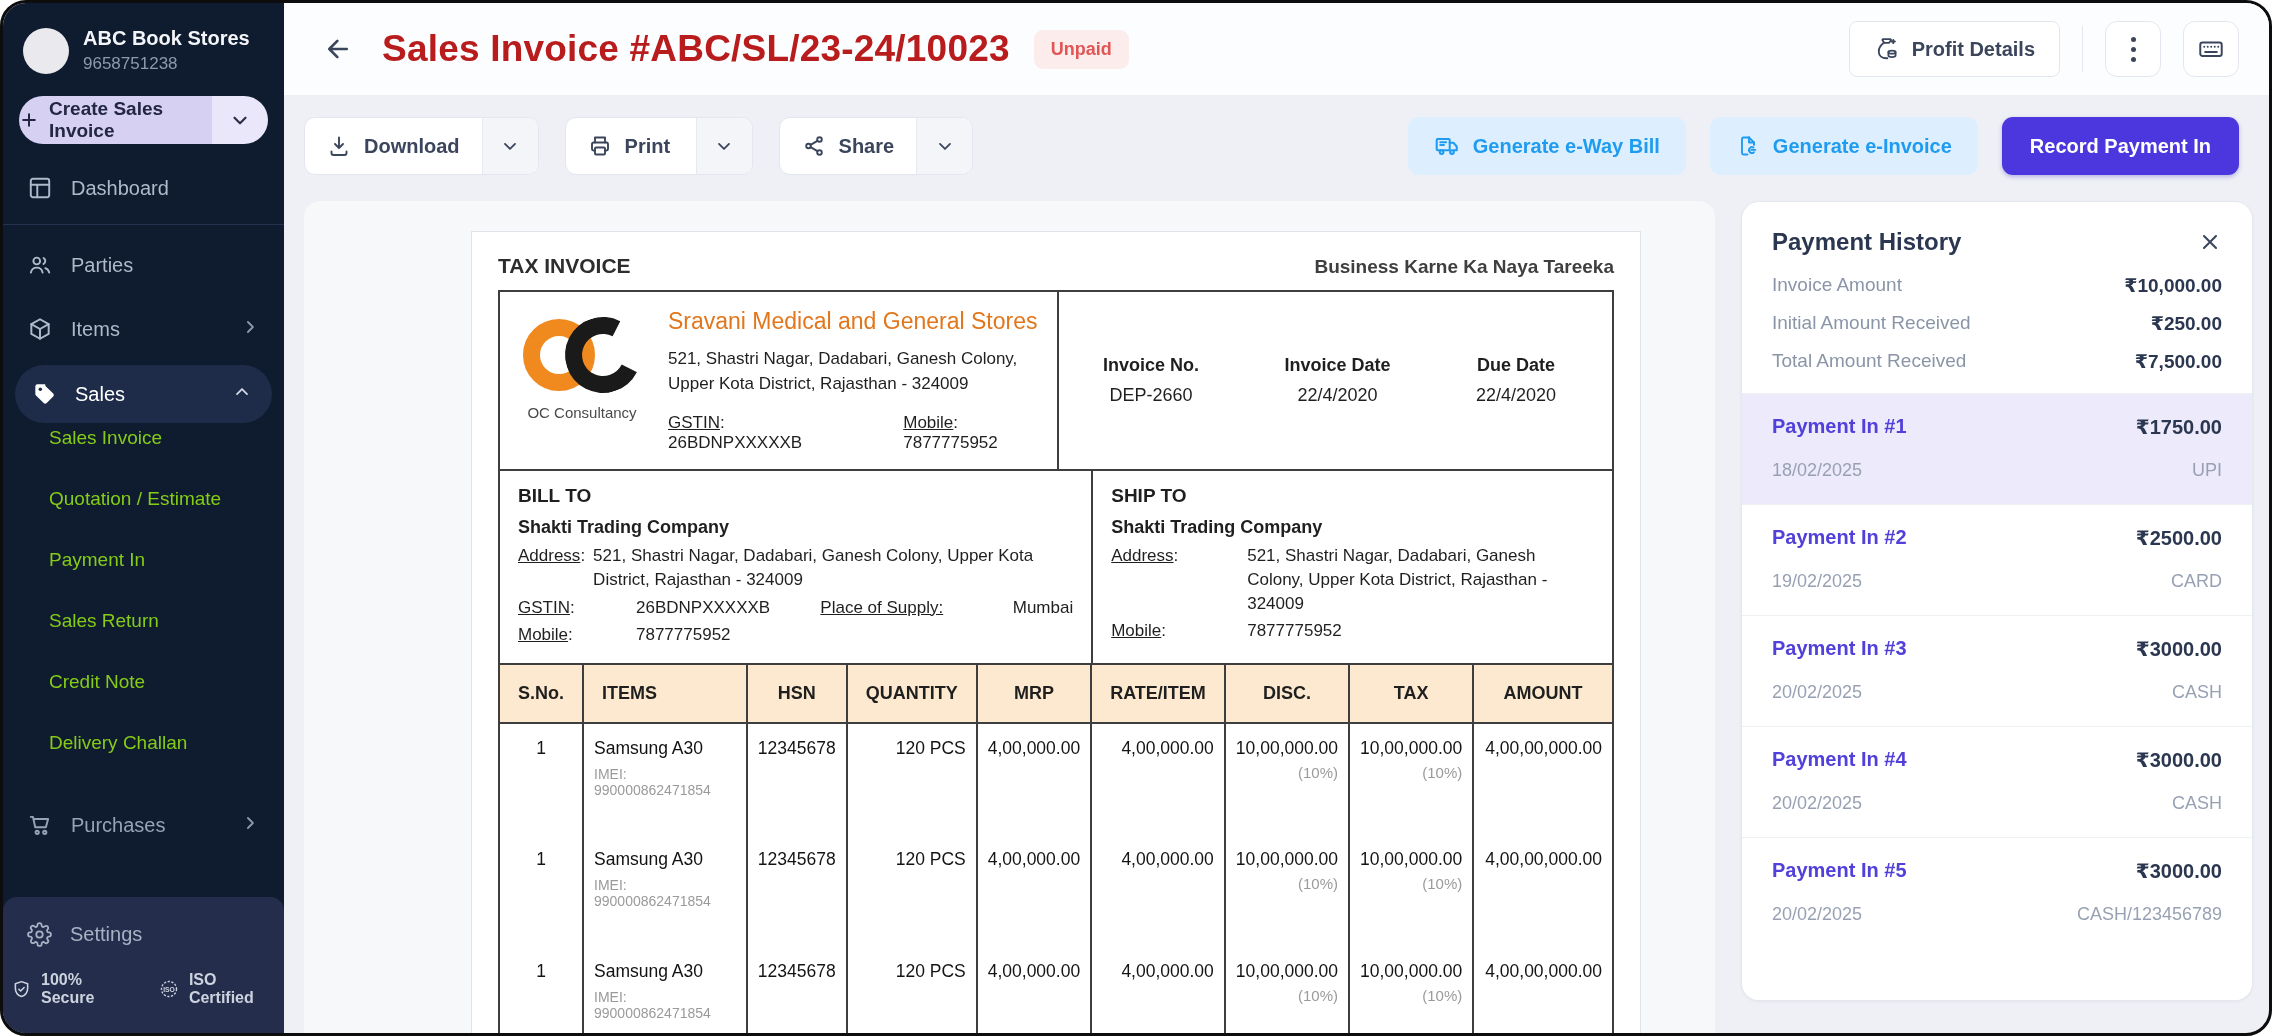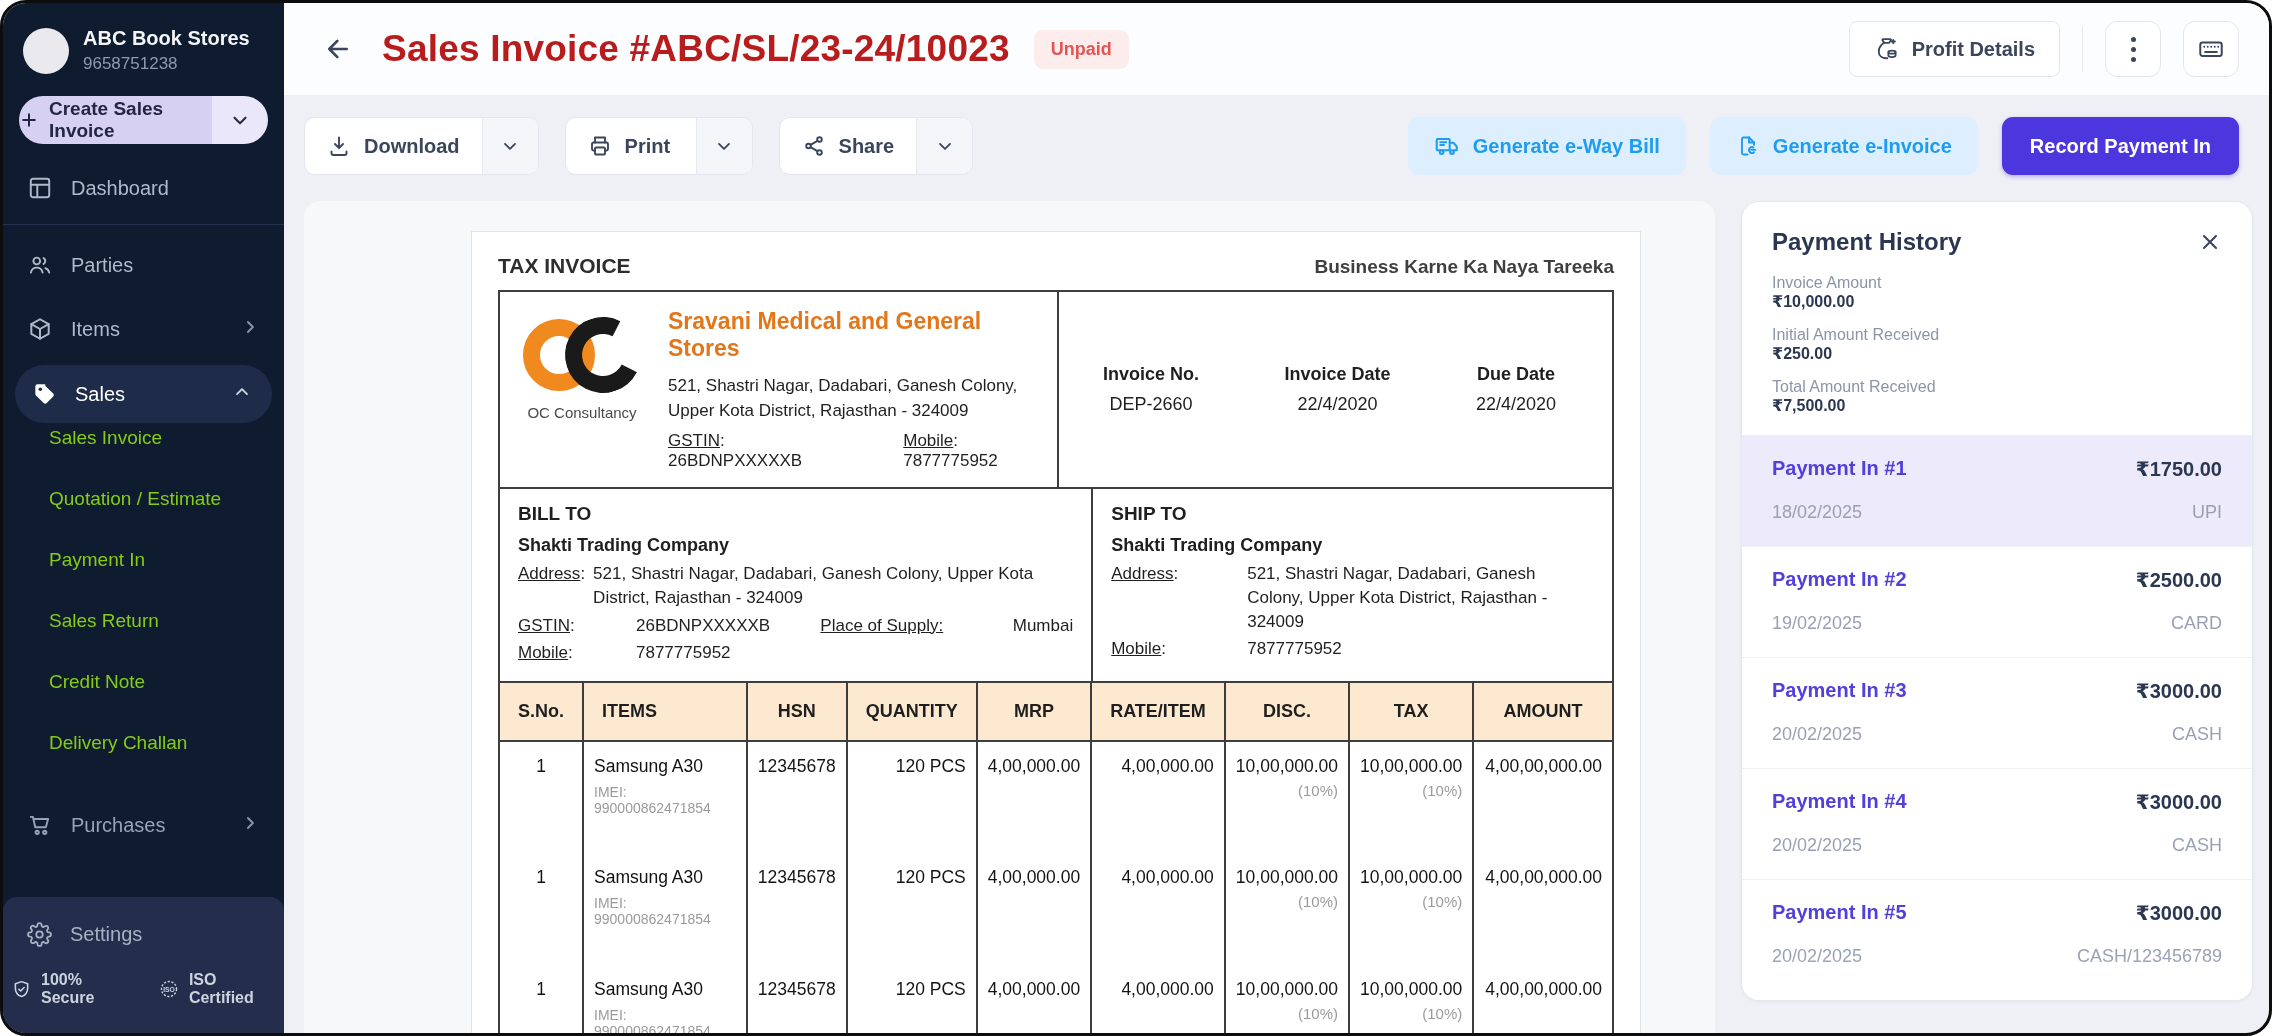--- a/index.html
+++ b/index.html
@@ -56,23 +56,23 @@
   .doc-type { font-size:21px; font-weight:700; color:#2d2d2d; }
   .doc-tagline { font-size:19px; font-weight:600; color:#3f3f3f; }
   .inv-box { border:2px solid #3e3e3e; margin-top:12px; }
   .inv-head { display:flex; min-height:148px; }
   .inv-company { flex:1.15; display:flex; gap:22px; padding:16px 18px; border-right:2px solid #3e3e3e; }
   .logo { width:128px; text-align:center; flex:none; }
   .rings { display:flex; justify-content:center; align-items:center; height:86px; margin-top:4px; }
   .ring-o { width:72px; height:72px; border-radius:50%; border:17px solid #f0891e; flex:none; }
   .ring-c { width:76px; height:76px; border-radius:50%; border:17px solid #1a1a1a; border-right-color:transparent; transform:rotate(-18deg); margin-left:-30px; flex:none; }
   .logo-caption { font-size:15px; color:#4a4a4a; margin-top:6px; }
-  .company-name { color:var(--c-brand_orange,#e2761b); font-size:23px; font-weight:700; margin-bottom:12px; }
+  .company-name { color:var(--c-brand_orange,#e2761b); font-size:23px; font-weight:400; margin-bottom:12px; }
   .company-addr { font-size:17px; color:#1f1f1f; line-height:1.45; max-width:440px; }
-  .company-ids { display:flex; gap:64px; font-size:17px; color:#1f1f1f; margin-top:8px; }
+  .company-ids { display:flex; gap:64px; font-size:17px; color:#1f1f1f; margin-top:17px; }
   .ul { text-decoration:underline; }
   .inv-meta { flex:1; display:flex; align-items:center; justify-content:space-between; padding:10px 56px 10px 44px; }
   .meta-block { text-align:center; }
   .meta-label { font-size:18px; font-weight:700; color:#1f1f1f; }
   .meta-value { font-size:18px; color:#1f1f1f; margin-top:9px; }
 
   .inv-parties { display:flex; border-top:2px solid #3e3e3e; }
   .party { padding:12px 18px 16px; font-size:17px; color:#1f1f1f; line-height:1.4; }
   .party.bill { flex:1.15; border-right:2px solid #3e3e3e; }
   .party.ship { flex:1; }
@@ -94,21 +94,21 @@
   .item-name { font-size:17.5px; color:#111; }
   .item-imei { font-size:14px; color:#9a9a9a; margin-top:7px; }
   .pct { font-size:15px; color:#9b9b9b; margin-top:5px; }
 
   
   .pay-card { width:512px; flex:none; height:800px; background:#fff; border:1px solid #e5e7ee; border-radius:18px; display:flex; flex-direction:column; overflow:hidden; box-shadow:0 1px 3px rgba(20,30,60,.05); }
   .pay-head { display:flex; justify-content:space-between; align-items:center; padding:26px 30px 16px; }
   .pay-title { font-size:24px; font-weight:700; color:#2b3750; }
   .close-btn { color:#3b465c; cursor:pointer; display:flex; }
   .pay-summary { padding:2px 30px 20px; display:flex; flex-direction:column; gap:15px; }
-  .sum-row { display:flex; justify-content:space-between; font-size:16px;flex-direction:column; }
+  .sum-row { display:flex; justify-content:space-between; font-size:19px; }
   .sum-label { color:#8a95a8; }
   .sum-value { color:#2b3750; font-weight:600; }
   .pay-list { flex:1; overflow:hidden; position:relative; }
   .pay-row { padding:21px 30px 23px; border-top:1px solid #eef0f4; display:grid; grid-template-columns:1fr auto; row-gap:21px; cursor:pointer; }
   .pay-row.highlight { background:var(--c-payment_highlight,#eceafb); }
   .pay-row-title { font-size:20px; font-weight:700; color:var(--c-link_purple,#5140d9); }
   .pay-amount { font-size:20px; font-weight:600; color:#2b3750; text-align:right; }
   .pay-date { font-size:18px; color:#98a1b3; }
   .pay-method { font-size:18px; color:#98a1b3; text-align:right; }
   .fadeout { position:absolute; left:0; right:0; bottom:0; height:42px; background:linear-gradient(rgba(255,255,255,0),#ffffff); pointer-events:none; }

